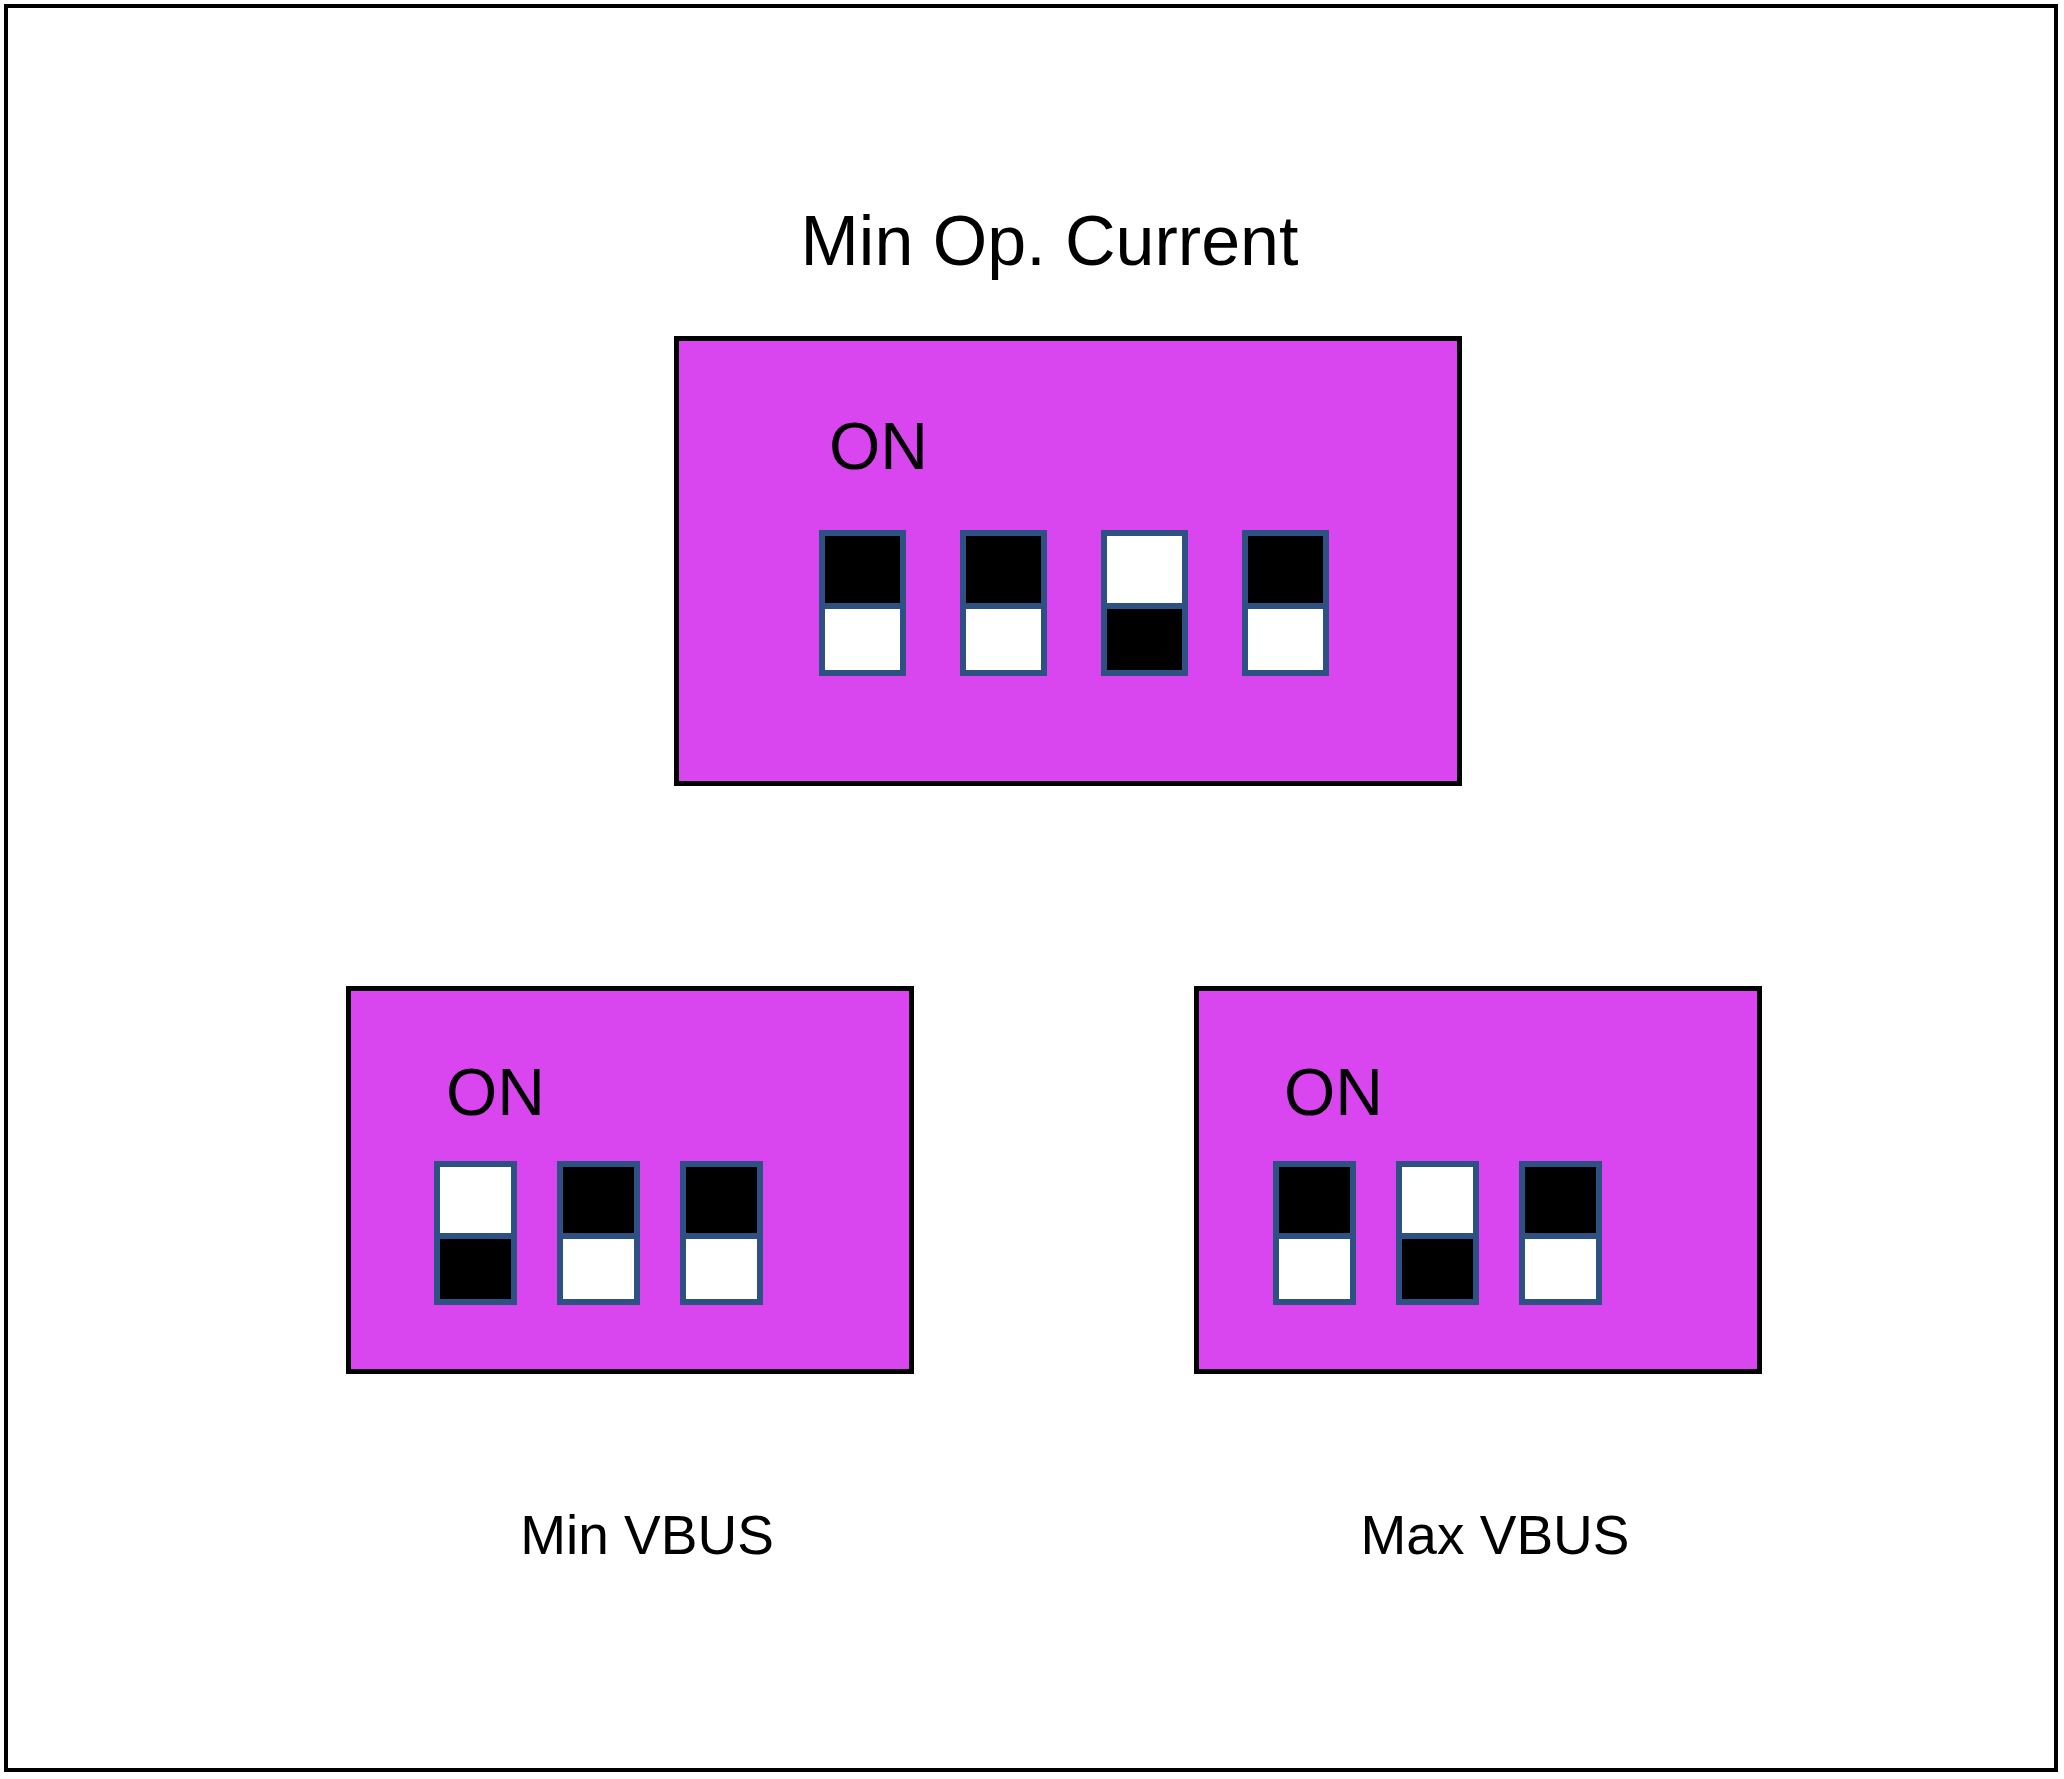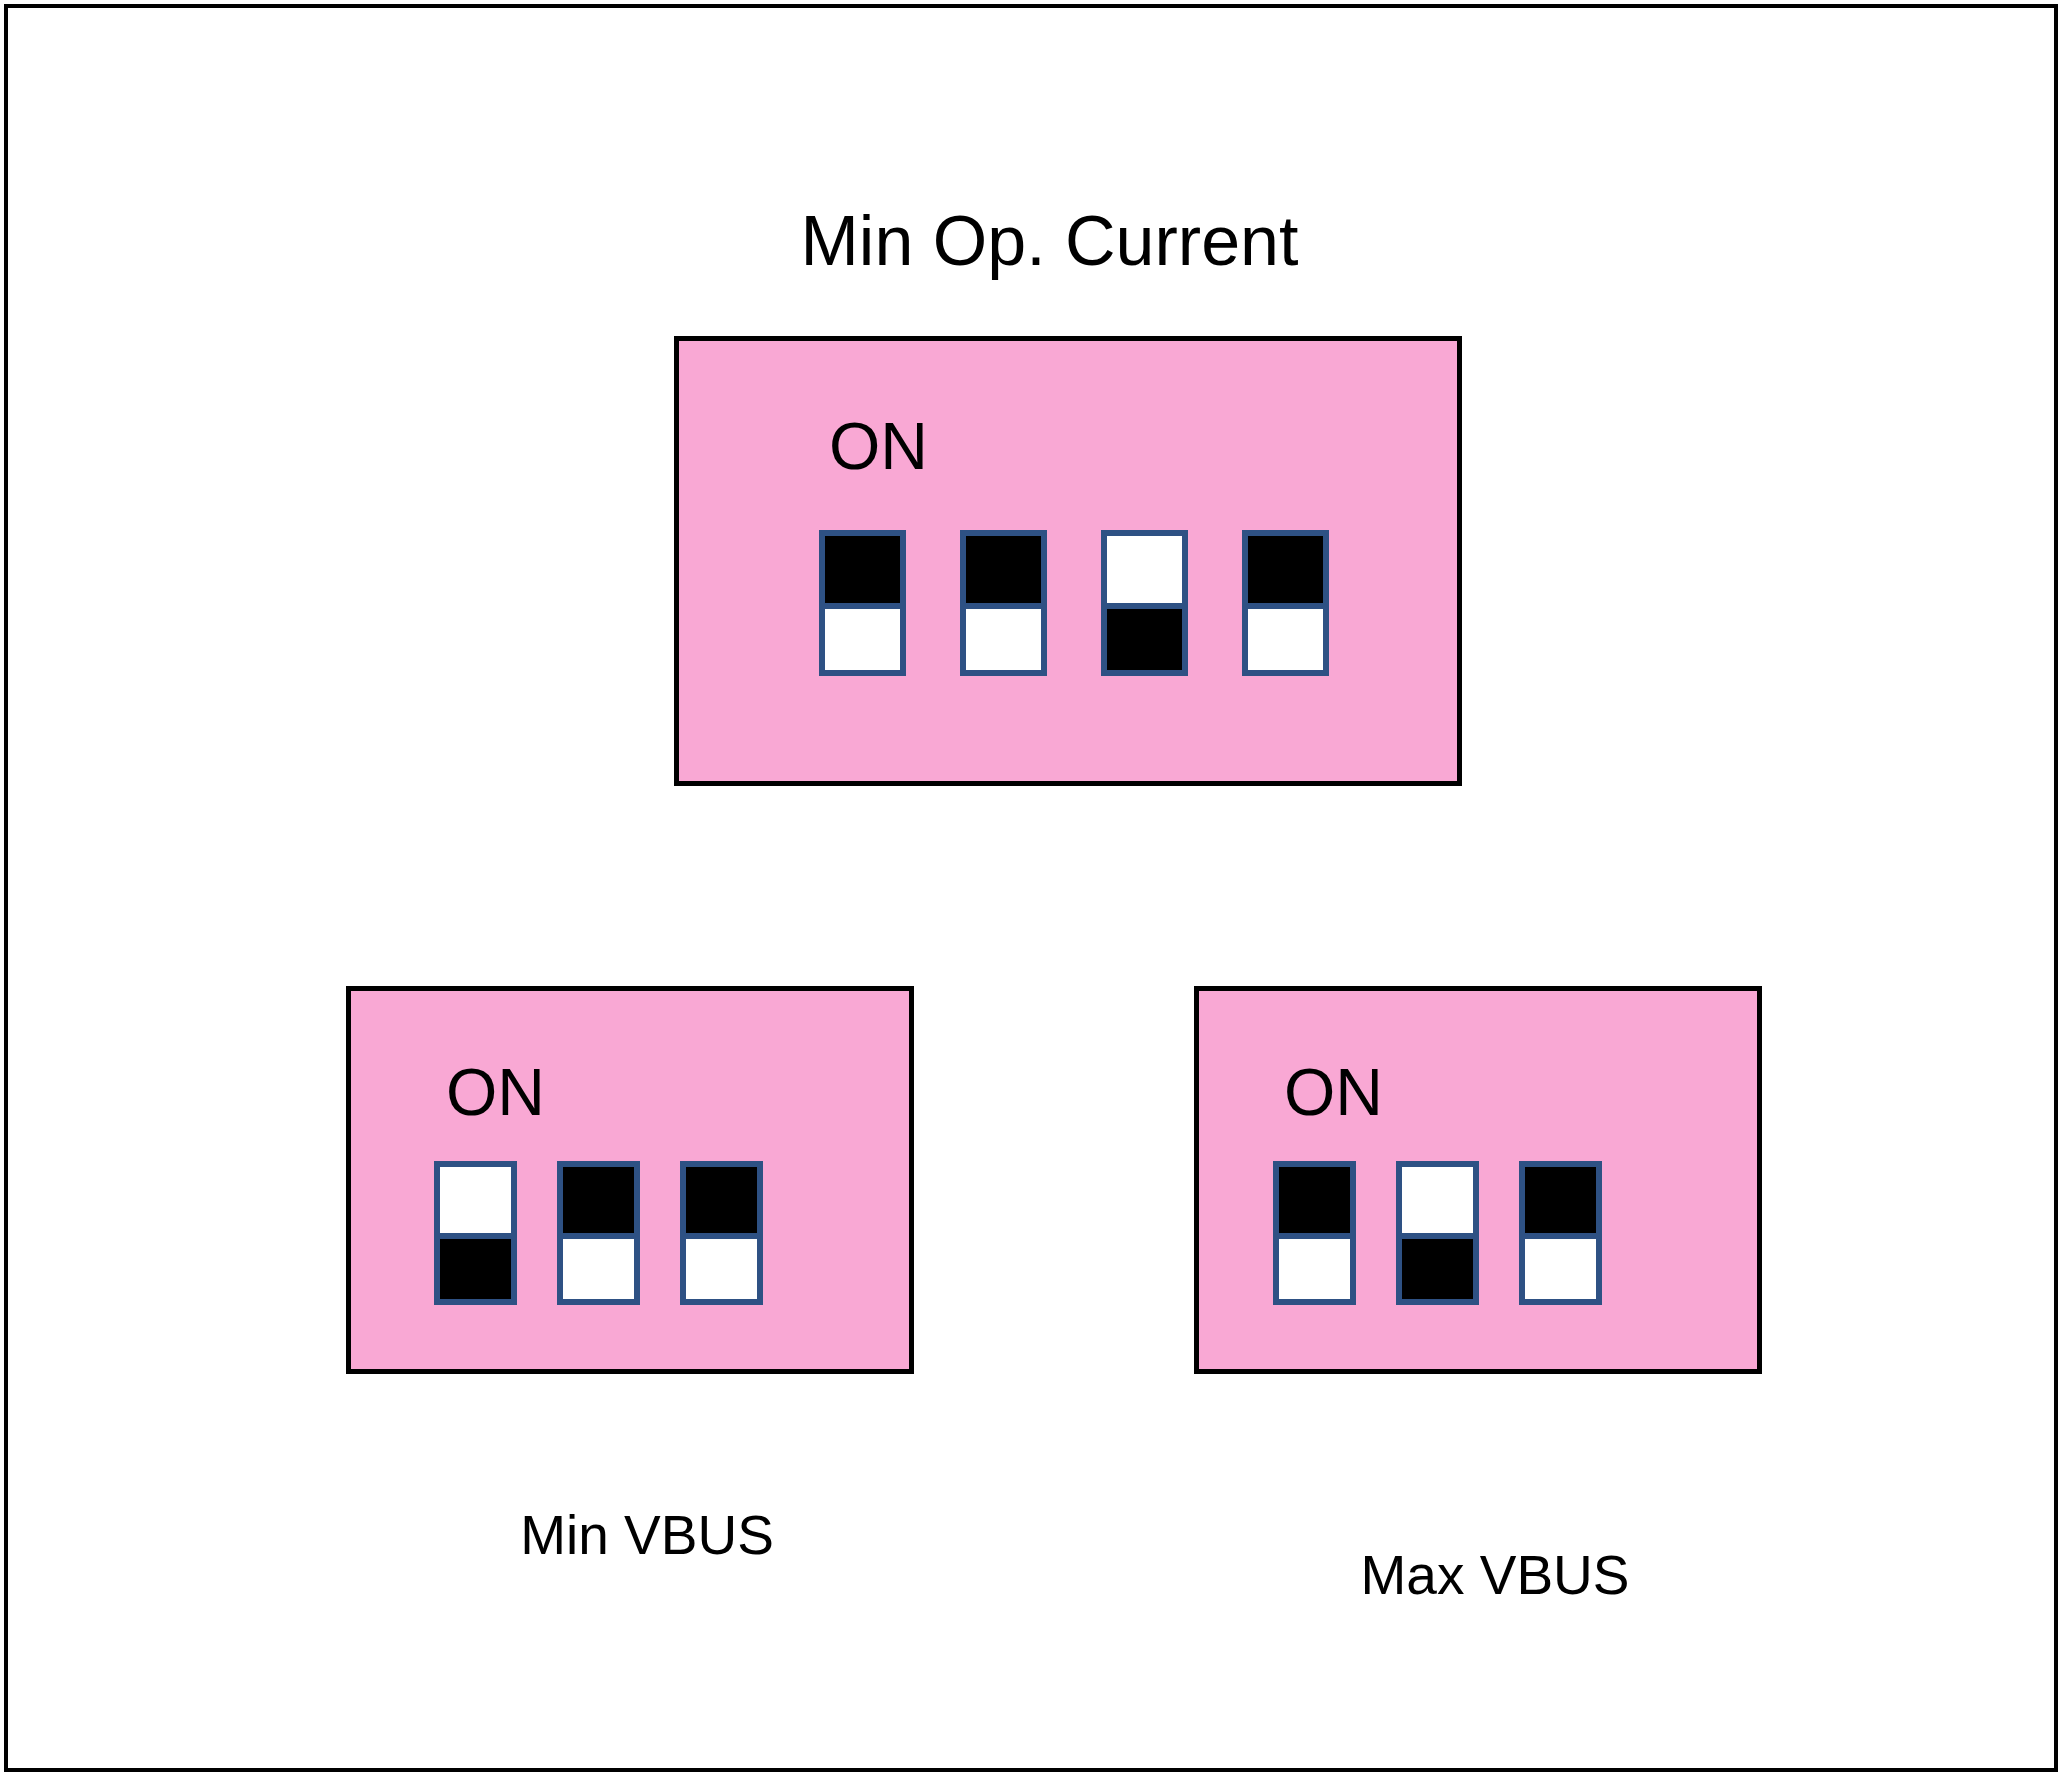--- a/index.html
+++ b/index.html
@@ -53,27 +53,27 @@
     font-size: 66px;
     left: 227px;
     top: 528px;
   }
 
   .caption-text {
     font-size: 55px;
     text-align: center;
   }
   .caption-min { left: 346px; top: 1508px; width: 568px; }
-  .caption-max { left: 1194px; top: 1548px; width: 568px; }
+  .caption-max { left: 1194px; top: 1508px; width: 568px; }
 
   
   .sw-box {
     position: absolute;
     border: 5.7px solid #000000;
-    background: #f9a8d4;
+    background: #d946ef;
     box-sizing: border-box;
   }
   .box-top    { left: 674px;  top: 336px;  width: 788px; height: 450px; }
   .box-minv   { left: 346px;  top: 986px; width: 568px; height: 388px; }
   .box-maxv   { left: 1194px; top: 986px; width: 568px; height: 388px; }
 
   .on-label {
     position: absolute;
     font-size: 66px;
     color: #000000;

